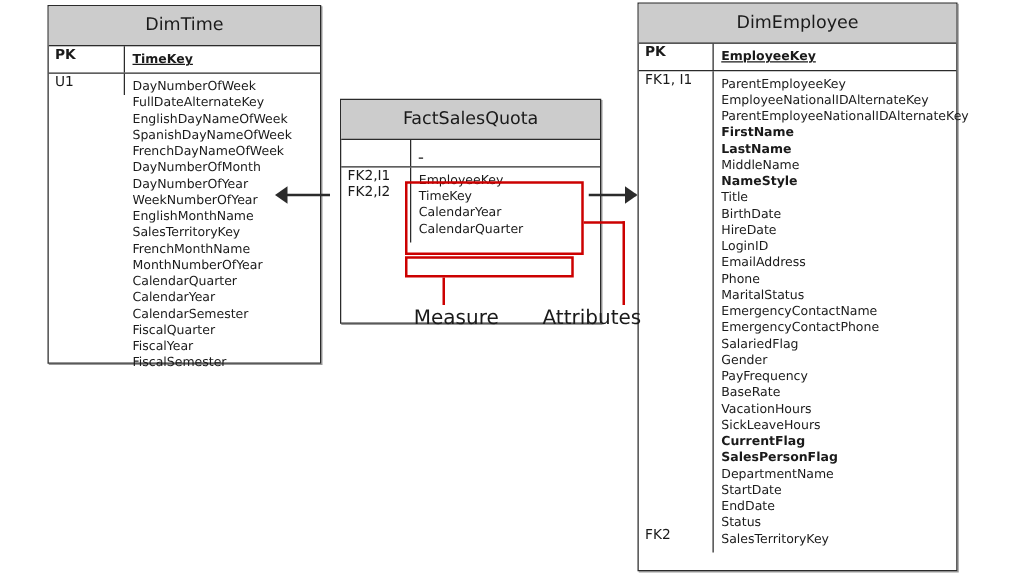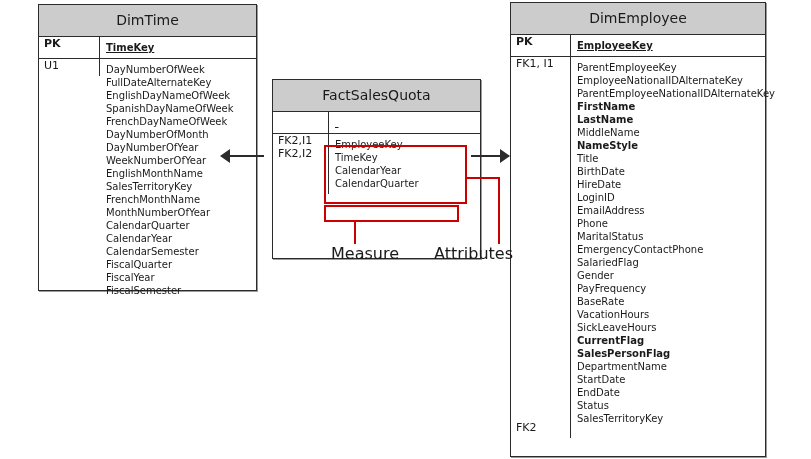--- a/index.html
+++ b/index.html
@@ -215,20 +215,21 @@
       <div class="field req">LastName</div>
       <div class="field">MiddleName</div>
       <div class="field req">NameStyle</div>
       <div class="field">Title</div>
       <div class="field">BirthDate</div>
       <div class="field">HireDate</div>
       <div class="field">LoginID</div>
       <div class="field">EmailAddress</div>
       <div class="field">Phone</div>
       <div class="field">MaritalStatus</div>
+      <div class="field">EmergencyContactName</div>
       <div class="field">EmergencyContactPhone</div>
       <div class="field">SalariedFlag</div>
       <div class="field">Gender</div>
       <div class="field">PayFrequency</div>
       <div class="field">BaseRate</div>
       <div class="field">VacationHours</div>
       <div class="field">SickLeaveHours</div>
       <div class="field req">CurrentFlag</div>
       <div class="field req">SalesPersonFlag</div>
       <div class="field">DepartmentName</div>

